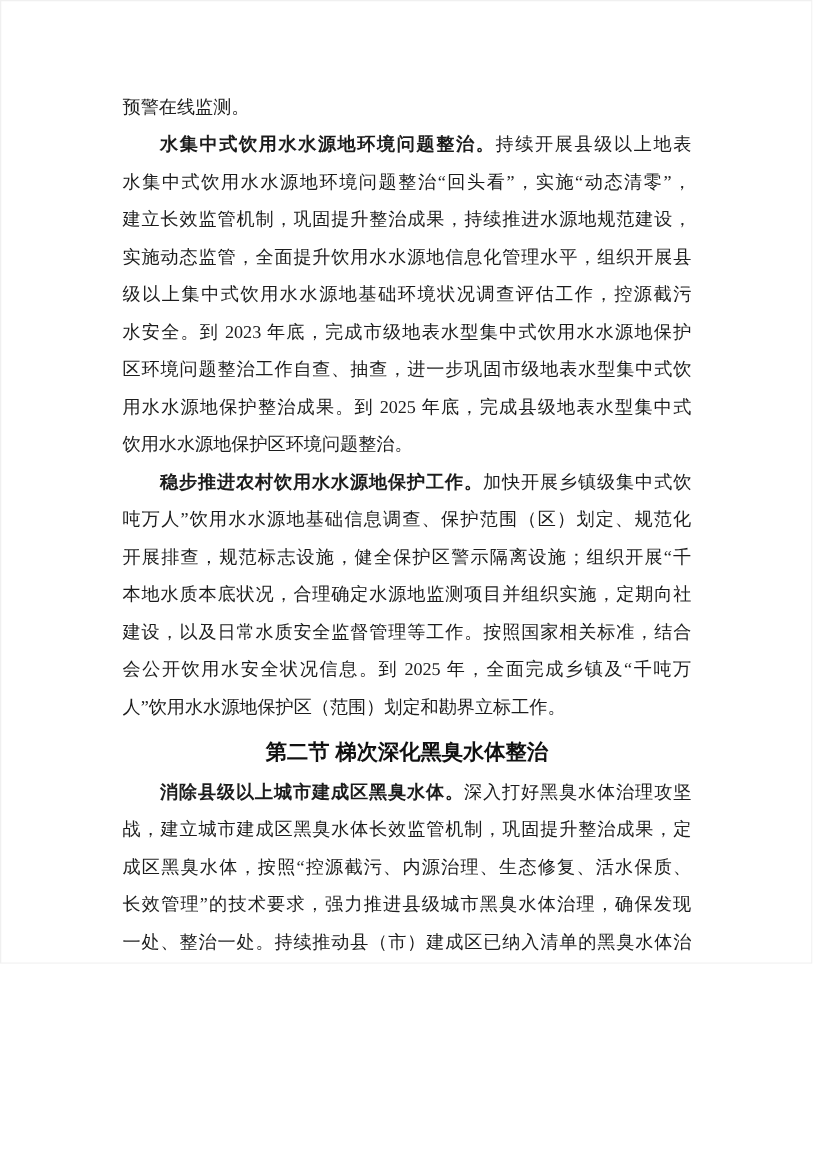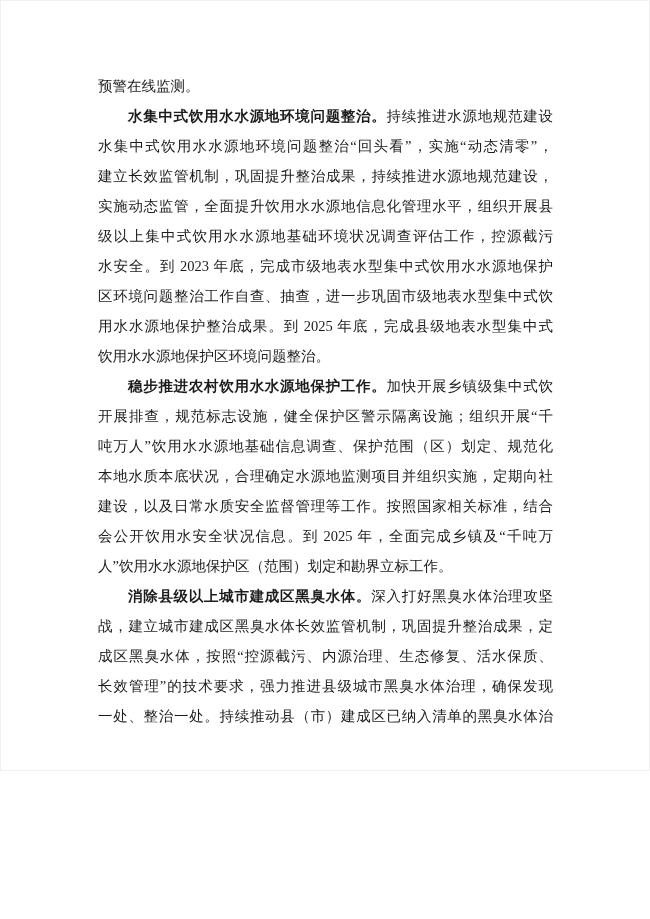--- a/index.html
+++ b/index.html
@@ -60,36 +60,37 @@
     font-size: 12px;
     color: #404040;
   }
 </style>
 </head>
 <body>
 
 <div class="page">
   <div class="doc-body">
       <div class="line"><span class="">预警在线监测。</span></div>
-      <div class="line fill indent"><span class="bold">水集中式饮用水水源地环境问题整治。</span><span class="">持续推进水源地规范建设</span></div>
+      <div class="line fill indent"><span class="bold">水集中式饮用水水源地环境问题整治。</span><span class="">持续开展县级以上地表</span></div>
       <div class="line fill"><span class="">水集中式饮用水水源地环境问题整治“回头看”，实施“动态清零”，</span></div>
       <div class="line fill"><span class="">建立长效监管机制，巩固提升整治成果，持续推进水源地规范建设，</span></div>
       <div class="line fill"><span class="">实施动态监管，全面提升饮用水水源地信息化管理水平，组织开展县</span></div>
       <div class="line fill"><span class="">级以上集中式饮用水水源地基础环境状况调查评估工作，控源截污</span></div>
       <div class="line fill"><span class="">水安全。到 2023 年底，完成市级地表水型集中式饮用水水源地保护</span></div>
       <div class="line fill"><span class="">区环境问题整治工作自查、抽查，进一步巩固市级地表水型集中式饮</span></div>
       <div class="line fill"><span class="">用水水源地保护整治成果。到 2025 年底，完成县级地表水型集中式</span></div>
       <div class="line"><span class="">饮用水水源地保护区环境问题整治。</span></div>
       <div class="line fill indent"><span class="bold">稳步推进农村饮用水水源地保护工作。</span><span class="">加快开展乡镇级集中式饮</span></div>
+      <div class="line fill"><span class="">吨万人”饮用水水源地基础信息调查、保护范围（区）划定、规范化</span></div>
       <div class="line fill"><span class="">开展排查，规范标志设施，健全保护区警示隔离设施；组织开展“千</span></div>
-      <div class="line fill"><span class="">吨万人”饮用水水源地基础信息调查、保护范围（区）划定、规范化</span></div>
       <div class="line fill"><span class="">本地水质本底状况，合理确定水源地监测项目并组织实施，定期向社</span></div>
       <div class="line fill"><span class="">建设，以及日常水质安全监督管理等工作。按照国家相关标准，结合</span></div>
       <div class="line fill"><span class="">会公开饮用水安全状况信息。到 2025 年，全面完成乡镇及“千吨万</span></div>
       <div class="line"><span class="">人”饮用水水源地保护区（范围）划定和勘界立标工作。</span></div>
+      <div class="section-heading">第二节 梯次深化黑臭水体整治</div>
       <div class="line fill indent"><span class="bold">消除县级以上城市建成区黑臭水体。</span><span class="">深入打好黑臭水体治理攻坚</span></div>
       <div class="line fill"><span class="">战，建立城市建成区黑臭水体长效监管机制，巩固提升整治成果，定</span></div>
       <div class="line fill"><span class="">成区黑臭水体，按照“控源截污、内源治理、生态修复、活水保质、</span></div>
       <div class="line fill"><span class="">长效管理”的技术要求，强力推进县级城市黑臭水体治理，确保发现</span></div>
       <div class="line fill"><span class="">一处、整治一处。持续推动县（市）建成区已纳入清单的黑臭水体治</span></div>
     </div>
   <div class="page-number">11</div>
 </div>
 
 </body></html>

